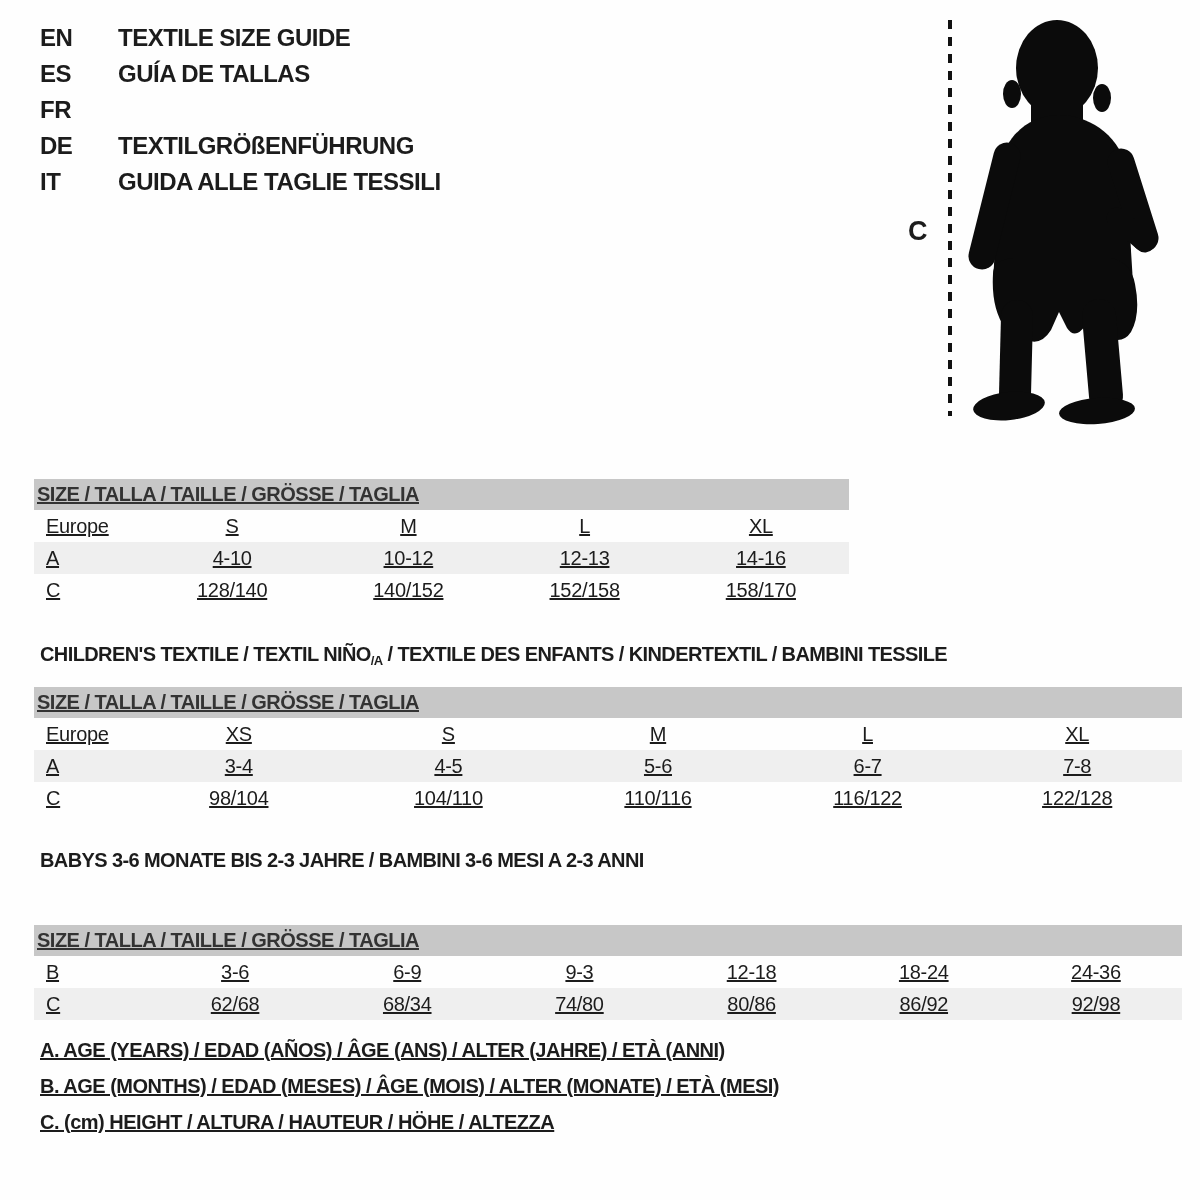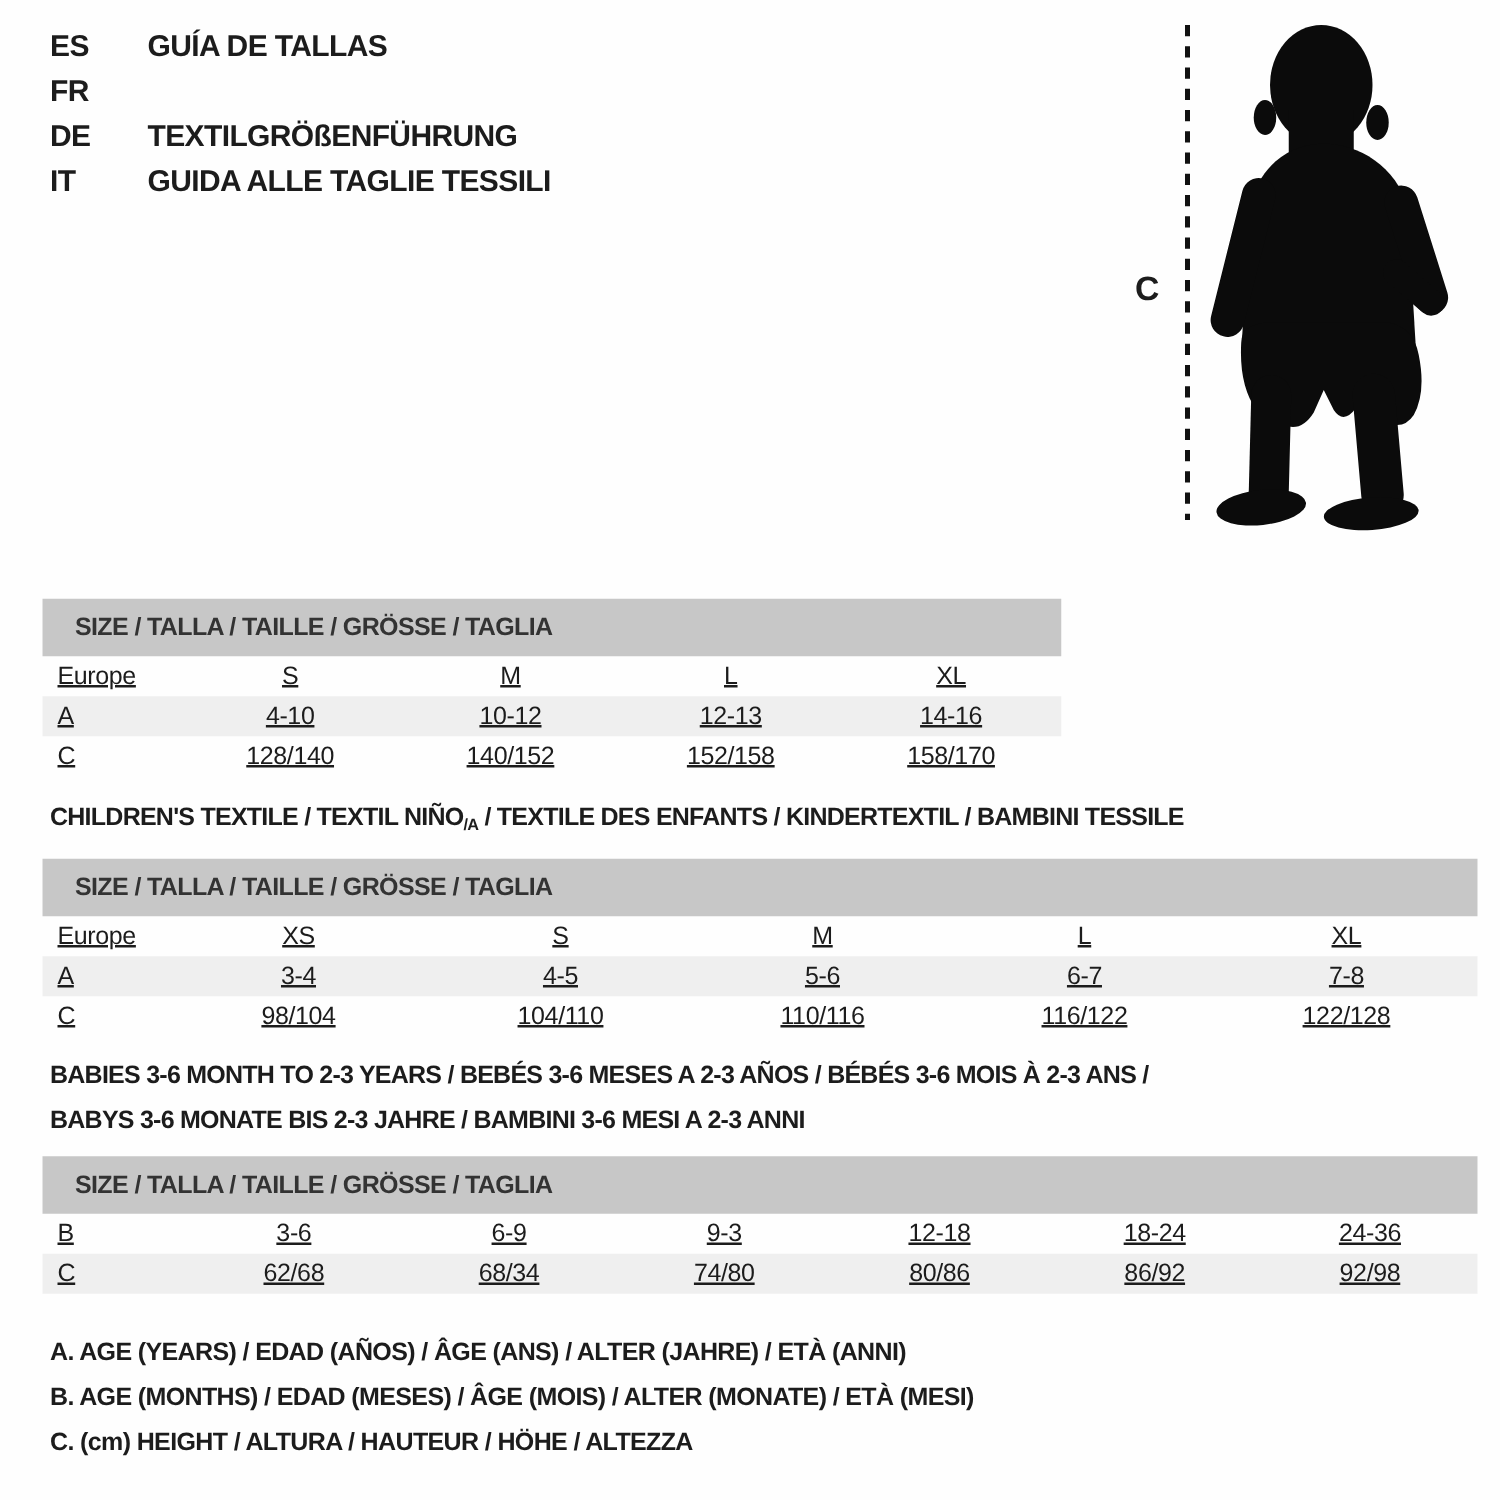--- a/index.html
+++ b/index.html
@@ -21,42 +21,46 @@
                      font-size:20px; letter-spacing:-0.6px; white-space:nowrap; }
   .h-junior   { top:430px; }
   .h-children { top:643px; }
   .h-babies   { top:842px; line-height:36px; }
   .subsmall { font-size:13px; vertical-align:-4px; font-weight:700; }
   
   .size-table { position:absolute; left:34px; }
   .t-junior   { top:479px; width:815px;  }
   .t-children { top:687px; width:1148px; }
   .t-babies   { top:925px; width:1148px; }
-  .thead { height:46px; background:#c7c7c7; display:flex; align-items:center;
-           padding-left:26px; box-sizing:border-box; font-weight:700;
-           font-size:20px; letter-spacing:-0.5px; color:#333; }
+  .thead { height:31px; background:#c7c7c7; display:flex; align-items:center;
+           padding-left:3px; box-sizing:border-box; font-weight:700;
+           font-size:20px; letter-spacing:-0.5px; color:#333;text-decoration:underline; }
   .trow { display:flex; height:32px; align-items:center;
           font-size:20px; letter-spacing:-0.3px;text-decoration:underline; }
   .trow.alt { background:#efefef; }
   .tlabel { box-sizing:border-box; padding-left:12px; }
   .t-junior .tlabel   { width:110px; flex:0 0 110px; }
   .t-children .tlabel { width:100px; flex:0 0 100px; }
   .t-babies .tlabel   { width:115px; flex:0 0 115px; }
   .tcell { flex:1; text-align:center; }
   
-  .legend { position:absolute; left:40px; top:1064px; }
+  .legend { position:absolute; left:40px; top:1032px;text-decoration:underline; }
   .legend-line { height:36px; display:flex; align-items:center;
                  font-weight:700; font-size:20px; letter-spacing:-0.5px; }
 </style>
 </head>
 <body>
 
 <div class="page">
 
   <div class="lang-list">
+    <div class="lang-row">
+      <span class="lang-code">EN</span>
+      <span class="lang-title">TEXTILE SIZE GUIDE</span>
+    </div>
     <div class="lang-row">
       <span class="lang-code">ES</span>
       <span class="lang-title">GUÍA DE TALLAS</span>
     </div>
     <div class="lang-row">
       <span class="lang-code">FR</span>
     </div>
     <div class="lang-row">
       <span class="lang-code">DE</span>
       <span class="lang-title">TEXTILGRÖßENFÜHRUNG</span>
@@ -139,21 +143,20 @@
       <span class="tlabel">C</span>
       <span class="tcell">98/104</span>
       <span class="tcell">104/110</span>
       <span class="tcell">110/116</span>
       <span class="tcell">116/122</span>
       <span class="tcell">122/128</span>
     </div>
   </div>
 
   <div class="section-heading h-babies">
-    <div>BABIES 3-6 MONTH TO 2-3 YEARS / BEBÉS 3-6 MESES A 2-3 AÑOS / BÉBÉS 3-6 MOIS À 2-3 ANS /</div>
     <div>BABYS 3-6 MONATE BIS 2-3 JAHRE / BAMBINI 3-6 MESI A 2-3 ANNI</div>
   </div>
   <div class="size-table t-babies">
     <div class="thead">SIZE / TALLA / TAILLE / GRÖSSE / TAGLIA</div>
     <div class="trow">
       <span class="tlabel">B</span>
       <span class="tcell">3-6</span>
       <span class="tcell">6-9</span>
       <span class="tcell">9-3</span>
       <span class="tcell">12-18</span>

